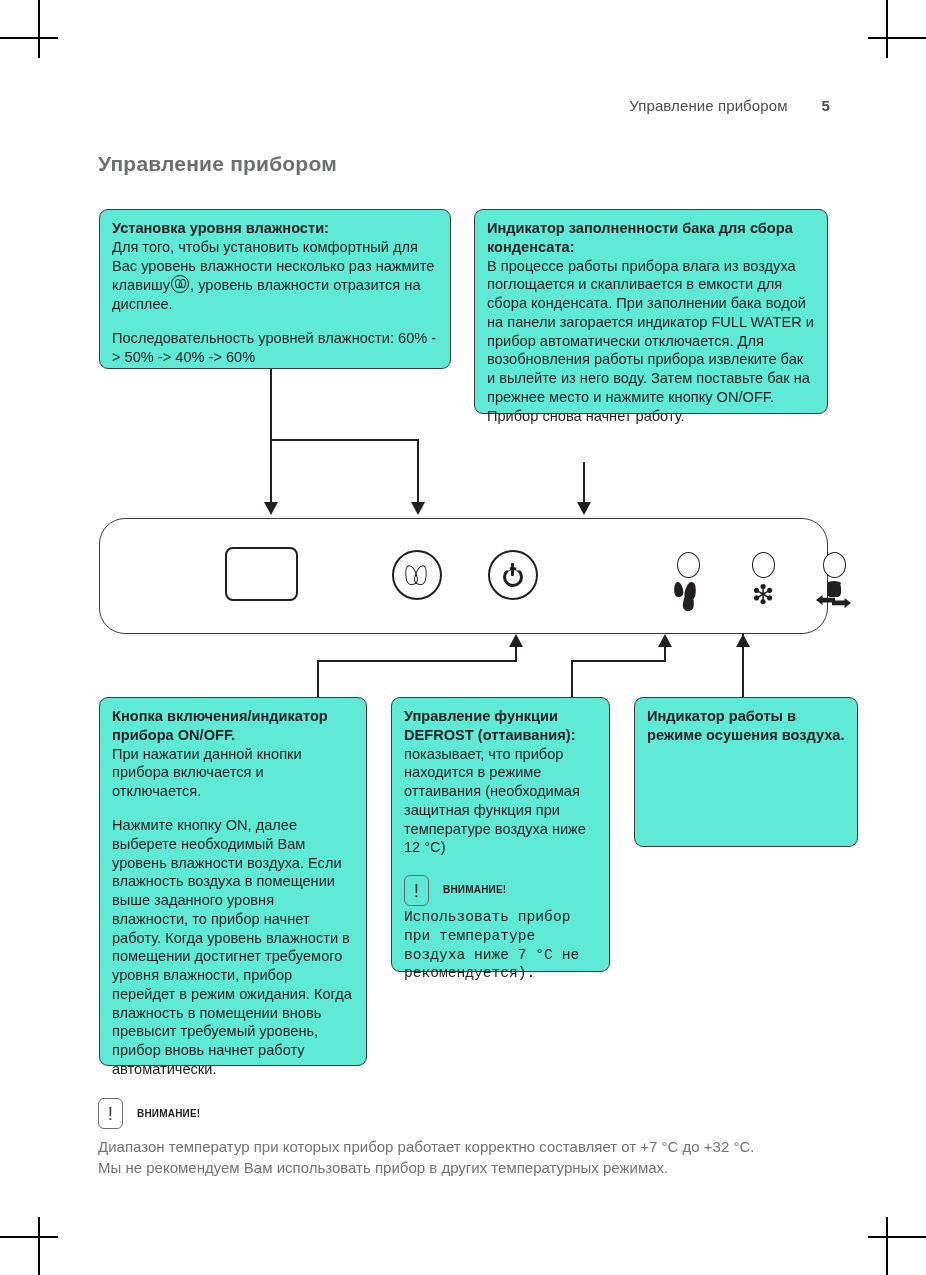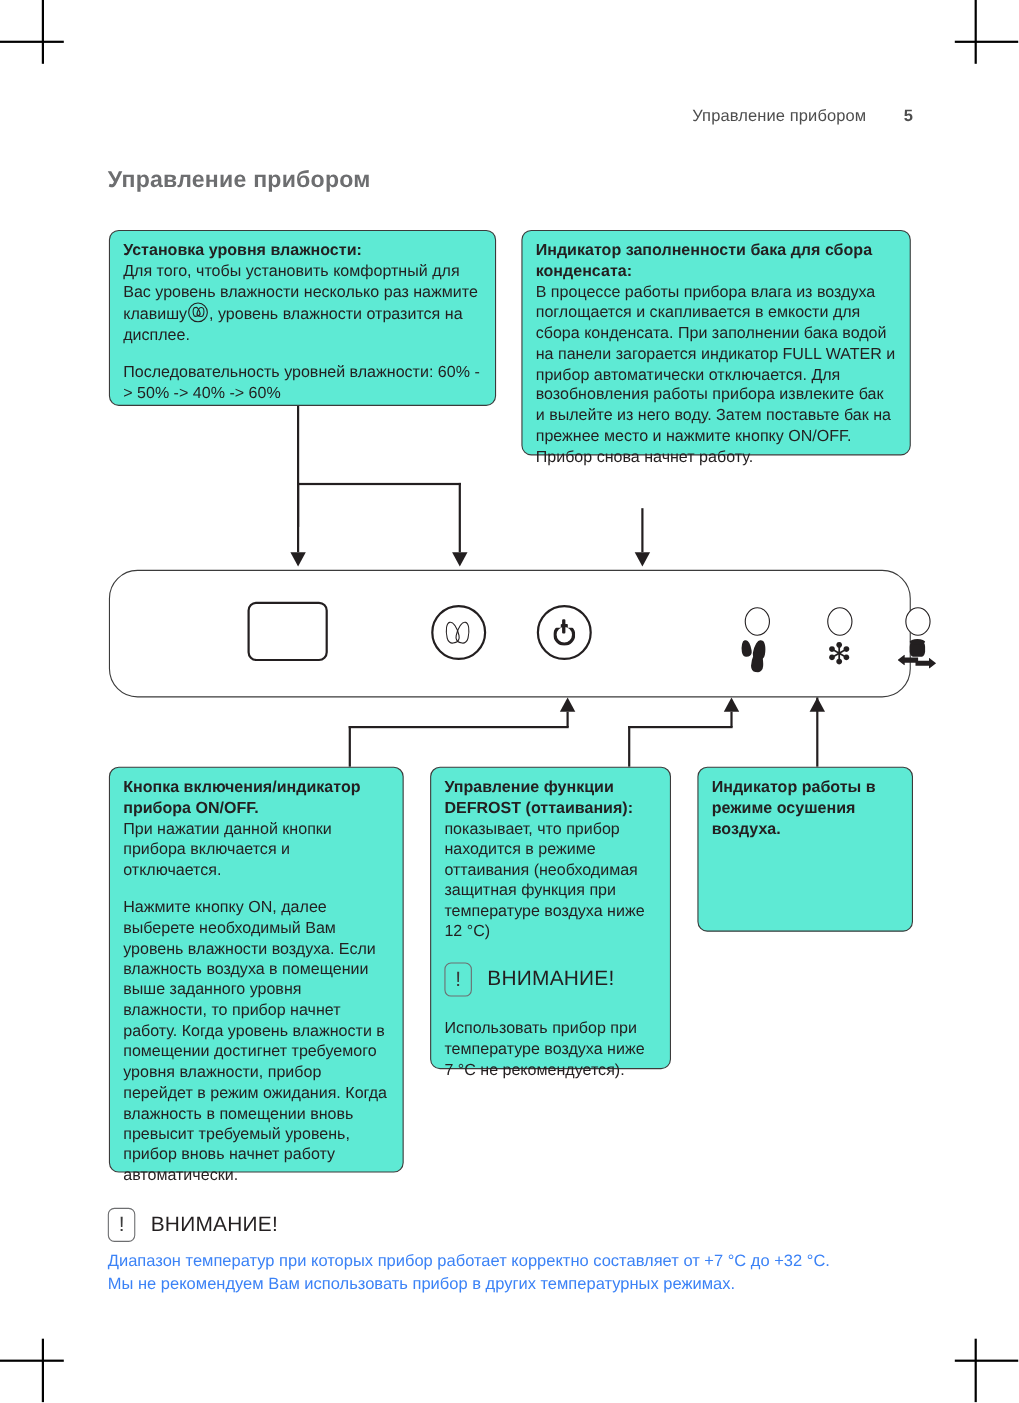--- a/index.html
+++ b/index.html
@@ -72,21 +72,21 @@
   .callout p.gap { margin-top: 1.05em; }
   .callout b, .callout .hd {
     font-weight: bold;
     display: block;
   }
 
   #box-humidity  { left: 99px;  top: 209px; width: 352px; height: 160px; }
   #box-tank      { left: 474px; top: 209px; width: 354px; height: 205px; }
   #box-onoff     { left: 99px;  top: 697px; width: 268px; height: 369px; }
   #box-defrost   { left: 391px; top: 697px; width: 219px; height: 275px; }
-  #box-dehum     { left: 634px; top: 697px; width: 196px; height: 150px; }
+  #box-dehum     { left: 634px; top: 697px; width: 224px; height: 150px; }
 
   
   .inline-hum {
     display: inline-block;
     width: 16px;
     height: 16px;
     border: 1.3px solid #231f20;
     border-radius: 50%;
     position: relative;
     vertical-align: -3px;
@@ -119,22 +119,22 @@
     font-weight: normal;
     color: #3b3b3b;
     vertical-align: middle;
   }
   .warn-row {
     display: flex;
     align-items: center;
     gap: 14px;
   }
   .warn-title {
-    font-weight: normal;
-    font-size: 19px;
+    font-weight: bold;
+    font-size: 10px;
     letter-spacing: 0.2px;
   }
 
   
   #panel {
     position: absolute;
     left: 99px;
     top: 518px;
     width: 729px;
     height: 116px;
@@ -320,21 +320,21 @@
   #bottom-warning {
     position: absolute;
     left: 98px;
     top: 1098px;
     width: 740px;
   }
   #bottom-warning .body {
     margin-top: 7px;
     font-size: 15px;
     line-height: 1.42;
-    color: #3b82f6;
+    color: #737373;
   }
   #bottom-warning .body p { margin: 0; }
 </style>
 </head>
 <body>
 
 <div id="page">
 
   <div class="crop v" style="left:38px;  top:0;"></div>
   <div class="crop h" style="left:0;     top:37px;"></div>
@@ -432,21 +432,21 @@
     <p class="gap">Нажмите кнопку ON, далее выберете необходимый Вам уровень влажности воздуха. Если влажность воздуха в помещении выше заданного уровня влажности, то прибор начнет работу. Когда уровень влажности в помещении достигнет требуемого уровня влажности, прибор перейдет в режим ожидания. Когда влажность в помещении вновь превысит требуемый уровень, прибор вновь начнет работу автоматически.</p>
   </div>
 
   <div class="callout" id="box-defrost">
     <span class="hd">Управление функции DEFROST (оттаивания):</span>
     <p>показывает, что прибор находится в режиме оттаивания (необходимая защитная функция при температуре воздуха ниже 12 °C)</p>
     <div class="warn-row" style="margin-top:18px;">
       <span class="warn-icon">!</span>
       <span class="warn-title">ВНИМАНИЕ!</span>
     </div>
-    <p style="margin-top:20px;">Использовать прибор при температуре воздуха ниже 7 °C не рекомендуется).</p>
+    <p style="margin-top:2px;font-family:Liberation Mono, monospace;">Использовать прибор при температуре воздуха ниже 7 °C не рекомендуется).</p>
   </div>
 
   <div class="callout" id="box-dehum">
     <span class="hd">Индикатор работы в режиме осушения воздуха.</span>
   </div>
 
   <div id="bottom-warning">
     <div class="warn-row">
       <span class="warn-icon">!</span>
       <span class="warn-title">ВНИМАНИЕ!</span>

